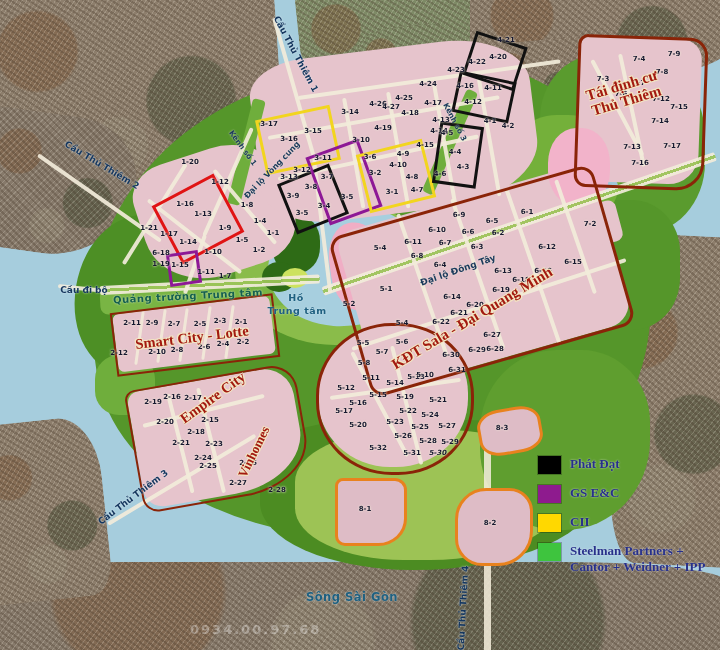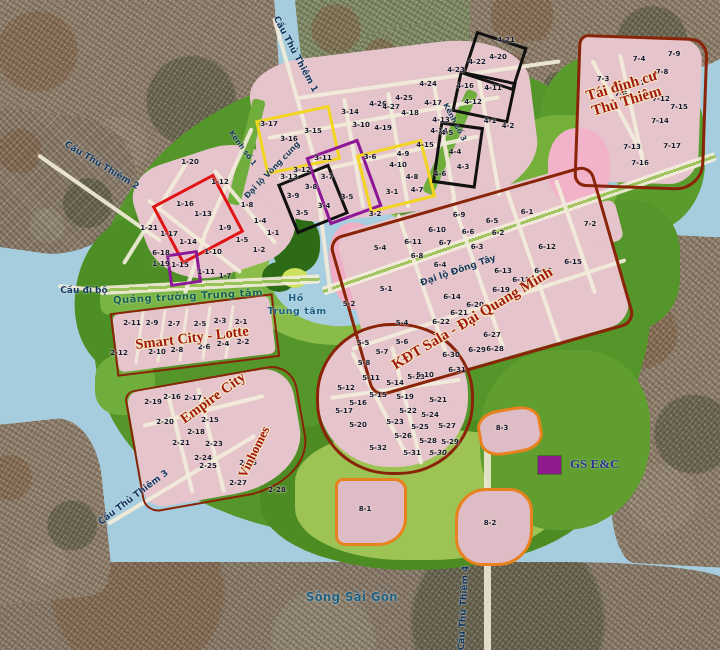--- a/index.html
+++ b/index.html
@@ -148,25 +148,38 @@
   <div class="ol" style="left:316px;top:323px;width:152px;height:146px;border:3px solid #8a2408;border-radius:48%;"></div>
   <div class="ol" style="left:576px;top:36px;width:124px;height:147px;border:3px solid #8a2408;border-radius:10px 18px 28px 12px;transform:rotate(2deg);"></div>
   <div class="ol" style="left:113px;top:303px;width:160px;height:60px;border:2.5px solid #8a2408;transform:rotate(-7deg);"></div>
   <div class="ol" style="left:133px;top:376px;width:168px;height:120px;border:2.5px solid #8a2408;border-radius:10px 26px 40% 16px;transform:rotate(-10deg);"></div>
   <div class="ol" style="left:335px;top:478px;width:66px;height:62px;border:3px solid #e8821e;border-radius:8px 12px 40% 10px;background:#debcc6;"></div>
   <div class="ol" style="left:455px;top:488px;width:72px;height:72px;border:3px solid #e8821e;border-radius:40% 30% 45% 35%;background:#debcc6;"></div>
   <div class="ol" style="left:478px;top:408px;width:58px;height:40px;border:3px solid #e8821e;border-radius:35%;background:#debcc6;transform:rotate(-10deg);"></div>
 
   <div class="legend" id="legend">
       <div class="lg-row">
+        <span class="lg-sw" style="background: rgb(0, 0, 0);"></span>
+        <span class="lg-tx">Phát Đạt</span>
+      </div>
+      <div class="lg-row">
         <span class="lg-sw" style="background: rgb(142, 27, 142);"></span>
         <span class="lg-tx">GS E&amp;C</span>
       </div>
+      <div class="lg-row">
+        <span class="lg-sw" style="background: rgb(255, 216, 0);"></span>
+        <span class="lg-tx">CII</span>
+      </div>
+      <div class="lg-row">
+        <span class="lg-sw" style="background: rgb(62, 196, 62);"></span>
+        <span class="lg-tx">Steelman Partners + Cantor + Weidner + IPP</span>
+      </div>
     </div>
 
+  <div class="wm" style="left:190px;top:622px;">0934.00.97.68</div>
 <div class="lot" style="left: 190px; top: 162px; transform: translate(-50%, -50%) rotate(0deg);">1-20</div>
     <div class="lot" style="left: 220px; top: 182px; transform: translate(-50%, -50%) rotate(0deg);">1-12</div>
     <div class="lot" style="left: 185px; top: 204px; transform: translate(-50%, -50%) rotate(0deg);">1-16</div>
     <div class="lot" style="left: 203px; top: 214px; transform: translate(-50%, -50%) rotate(0deg);">1-13</div>
     <div class="lot" style="left: 247px; top: 205px; transform: translate(-50%, -50%) rotate(0deg);">1-8</div>
     <div class="lot" style="left: 260px; top: 221px; transform: translate(-50%, -50%) rotate(0deg);">1-4</div>
     <div class="lot" style="left: 225px; top: 228px; transform: translate(-50%, -50%) rotate(0deg);">1-9</div>
     <div class="lot" style="left: 149px; top: 228px; transform: translate(-50%, -50%) rotate(0deg);">1-21</div>
     <div class="lot" style="left: 169px; top: 234px; transform: translate(-50%, -50%) rotate(0deg);">1-17</div>
     <div class="lot" style="left: 188px; top: 242px; transform: translate(-50%, -50%) rotate(0deg);">1-14</div>
@@ -201,32 +214,32 @@
     <div class="lot" style="left: 214px; top: 444px; transform: translate(-50%, -50%) rotate(0deg);">2-23</div>
     <div class="lot" style="left: 203px; top: 458px; transform: translate(-50%, -50%) rotate(0deg);">2-24</div>
     <div class="lot" style="left: 208px; top: 466px; transform: translate(-50%, -50%) rotate(0deg);">2-25</div>
     <div class="lot" style="left: 248px; top: 463px; transform: translate(-50%, -50%) rotate(0deg);">2-26</div>
     <div class="lot" style="left: 238px; top: 483px; transform: translate(-50%, -50%) rotate(0deg);">2-27</div>
     <div class="lot" style="left: 277px; top: 490px; transform: translate(-50%, -50%) rotate(0deg);">2-28</div>
     <div class="lot" style="left: 269px; top: 124px; transform: translate(-50%, -50%) rotate(0deg);">3-17</div>
     <div class="lot" style="left: 289px; top: 139px; transform: translate(-50%, -50%) rotate(0deg);">3-16</div>
     <div class="lot" style="left: 313px; top: 131px; transform: translate(-50%, -50%) rotate(0deg);">3-15</div>
     <div class="lot" style="left: 350px; top: 112px; transform: translate(-50%, -50%) rotate(0deg);">3-14</div>
-    <div class="lot" style="left: 361px; top: 125px; transform: translate(-50%, -50%) rotate(0deg);">3-10</div>
+    <div class="lot" style="left: 361px; top: 140px; transform: translate(-50%, -50%) rotate(0deg);">3-10</div>
     <div class="lot" style="left: 323px; top: 158px; transform: translate(-50%, -50%) rotate(0deg);">3-11</div>
     <div class="lot" style="left: 302px; top: 170px; transform: translate(-50%, -50%) rotate(0deg);">3-12</div>
     <div class="lot" style="left: 289px; top: 177px; transform: translate(-50%, -50%) rotate(0deg);">3-13</div>
     <div class="lot" style="left: 327px; top: 177px; transform: translate(-50%, -50%) rotate(0deg);">3-7</div>
     <div class="lot" style="left: 311px; top: 187px; transform: translate(-50%, -50%) rotate(0deg);">3-8</div>
     <div class="lot" style="left: 293px; top: 196px; transform: translate(-50%, -50%) rotate(0deg);">3-9</div>
     <div class="lot" style="left: 302px; top: 213px; transform: translate(-50%, -50%) rotate(0deg);">3-5</div>
     <div class="lot" style="left: 324px; top: 206px; transform: translate(-50%, -50%) rotate(0deg);">3-4</div>
     <div class="lot" style="left: 347px; top: 197px; transform: translate(-50%, -50%) rotate(0deg);">3-5</div>
     <div class="lot" style="left: 370px; top: 157px; transform: translate(-50%, -50%) rotate(0deg);">3-6</div>
-    <div class="lot" style="left: 375px; top: 173px; transform: translate(-50%, -50%) rotate(0deg); margin-top: 41px;">3-2</div>
+    <div class="lot" style="left: 375px; top: 173px; transform: translate(-50%, -50%) rotate(0deg);">3-2</div>
     <div class="lot" style="left: 392px; top: 192px; transform: translate(-50%, -50%) rotate(0deg);">3-1</div>
     <div class="lot" style="left: 378px; top: 104px; transform: translate(-50%, -50%) rotate(0deg);">4-26</div>
     <div class="lot" style="left: 391px; top: 107px; transform: translate(-50%, -50%) rotate(0deg);">4-27</div>
     <div class="lot" style="left: 404px; top: 98px; transform: translate(-50%, -50%) rotate(0deg);">4-25</div>
     <div class="lot" style="left: 428px; top: 84px; transform: translate(-50%, -50%) rotate(0deg);">4-24</div>
     <div class="lot" style="left: 456px; top: 70px; transform: translate(-50%, -50%) rotate(0deg);">4-23</div>
     <div class="lot" style="left: 477px; top: 62px; transform: translate(-50%, -50%) rotate(0deg);">4-22</div>
     <div class="lot" style="left: 498px; top: 57px; transform: translate(-50%, -50%) rotate(0deg);">4-20</div>
     <div class="lot" style="left: 506px; top: 40px; transform: translate(-50%, -50%) rotate(0deg);">4-21</div>
     <div class="lot" style="left: 410px; top: 113px; transform: translate(-50%, -50%) rotate(0deg);">4-18</div>

